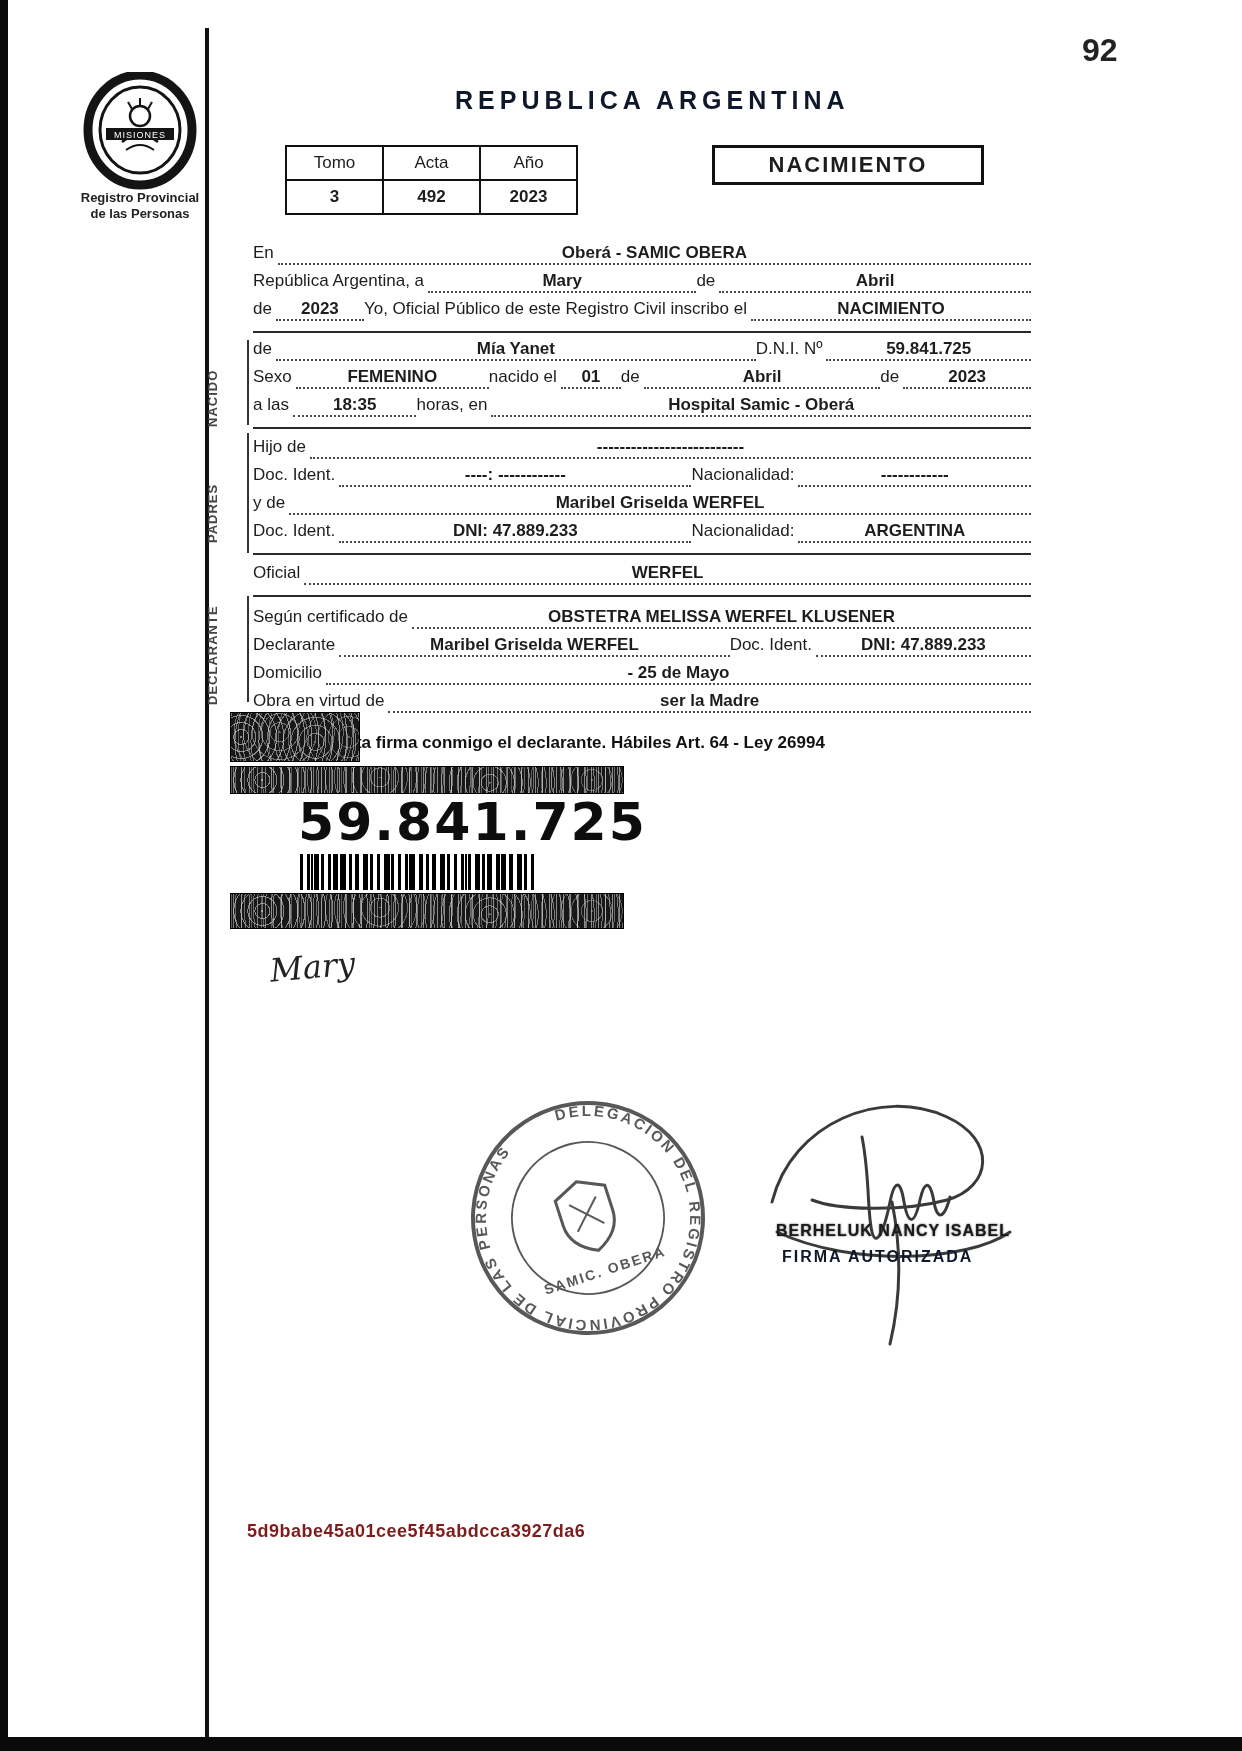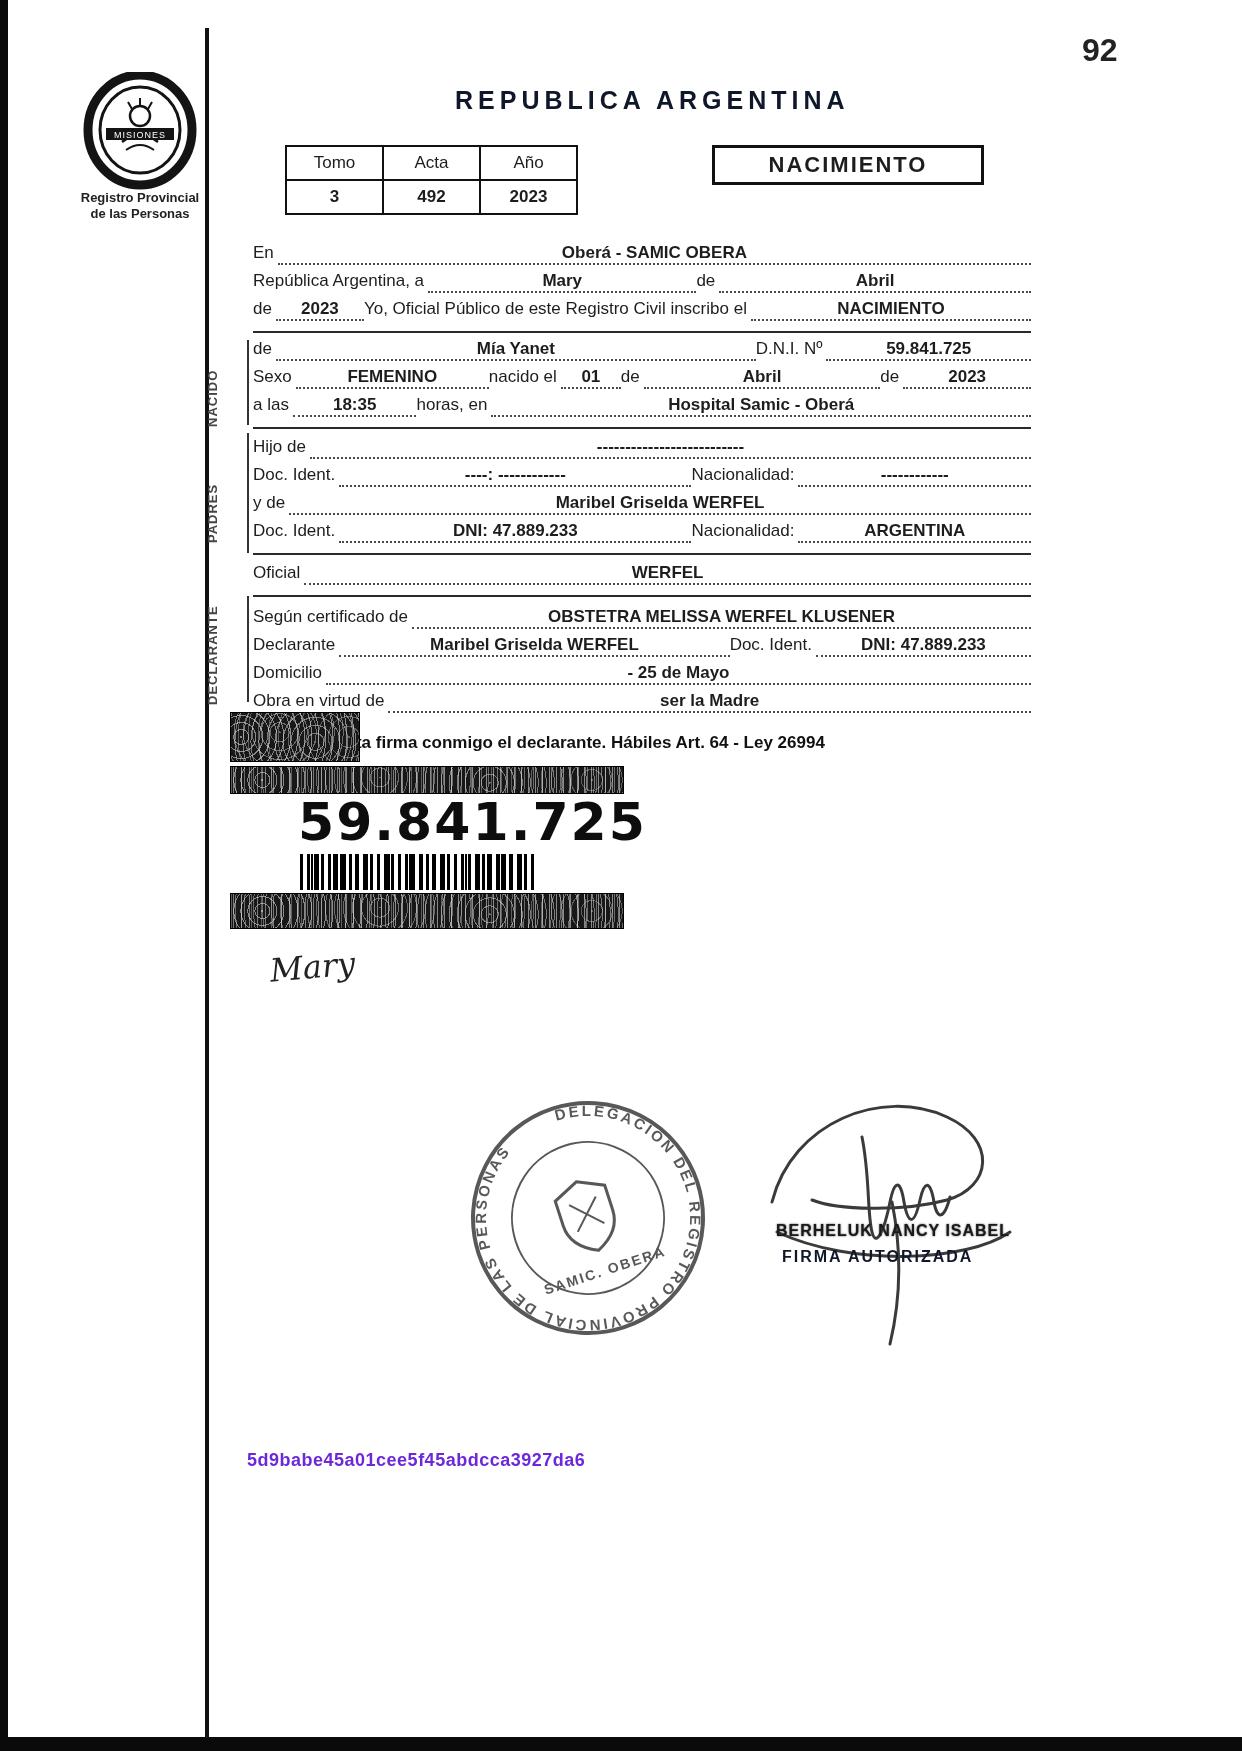--- a/index.html
+++ b/index.html
@@ -54,21 +54,21 @@
       repeating-linear-gradient(90deg,transparent 0 17px,#000 17px 19px,transparent 19px 23px);}
   
   .mary{position:absolute;left:270px;top:948px;font-family:"DejaVu Serif",serif;font-style:italic;font-size:32px;color:#222;transform:rotate(-5deg);}
   
   .stamp{position:absolute;left:438px;top:1068px;width:300px;height:300px;transform:rotate(-18deg);opacity:.85;}
   
   .sig{position:absolute;left:742px;top:1082px;width:300px;height:270px;}
   .sig-name{position:absolute;left:776px;top:1222px;font-size:16px;font-weight:bold;color:#1a1a1a;letter-spacing:1px;
     text-shadow:0 0 2px #444;}
   .sig-title{position:absolute;left:782px;top:1248px;font-size:16px;font-weight:bold;color:#0f172a;letter-spacing:2px;}
-  .hash{position:absolute;left:247px;top:1450px;font-size:18px;font-weight:bold;letter-spacing:.5px;color:#6d28d9;}
+  .hash{position:absolute;left:247px;top:1521px;font-size:18px;font-weight:bold;letter-spacing:.5px;color:#7f1d1d;}
 </style>
 </head>
 <body>
 
 <div class="page">
 
   <div class="edge-left"></div>
   <div class="edge-bottom"></div>
   <div class="vline"></div>
 

